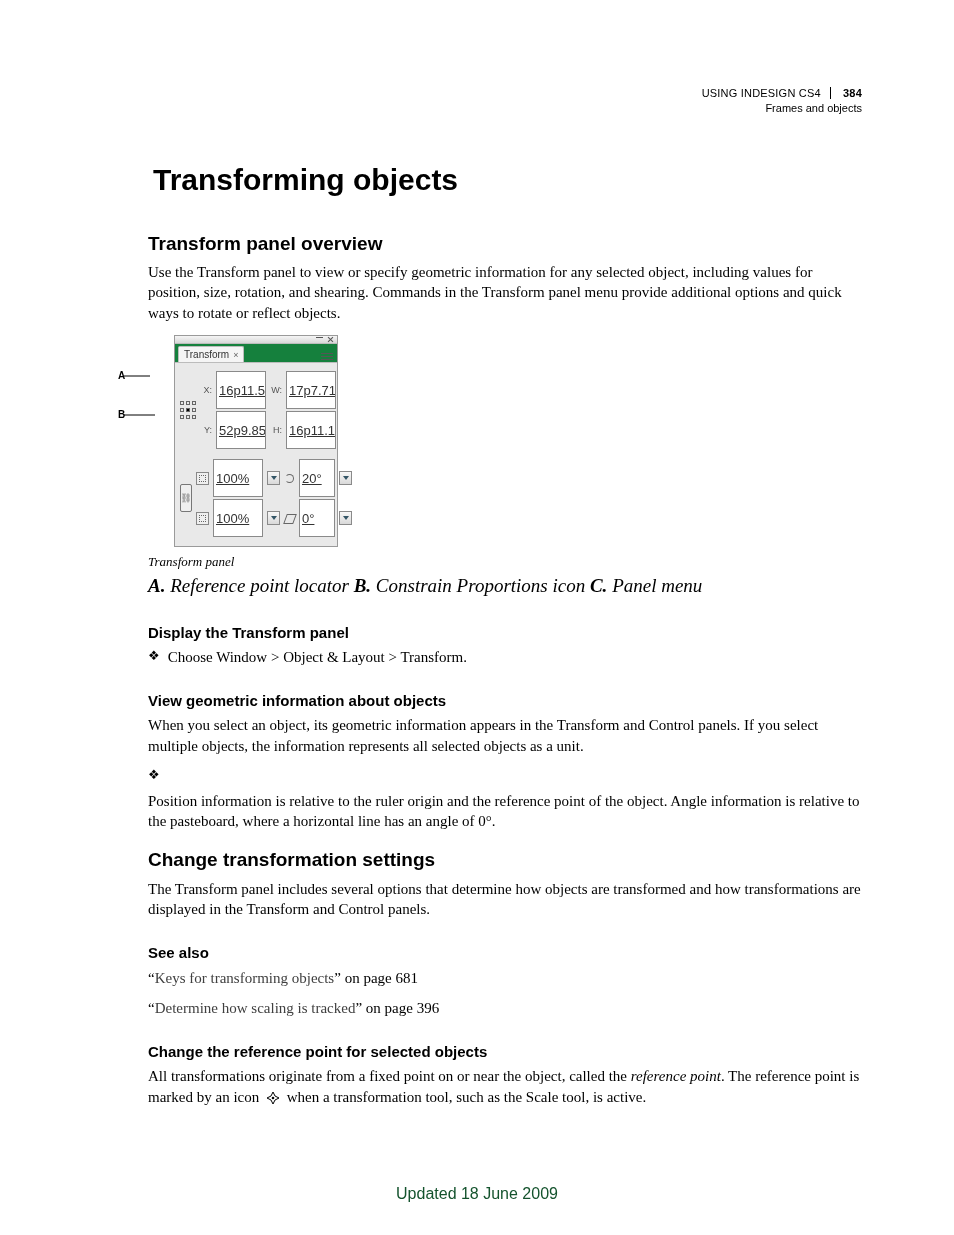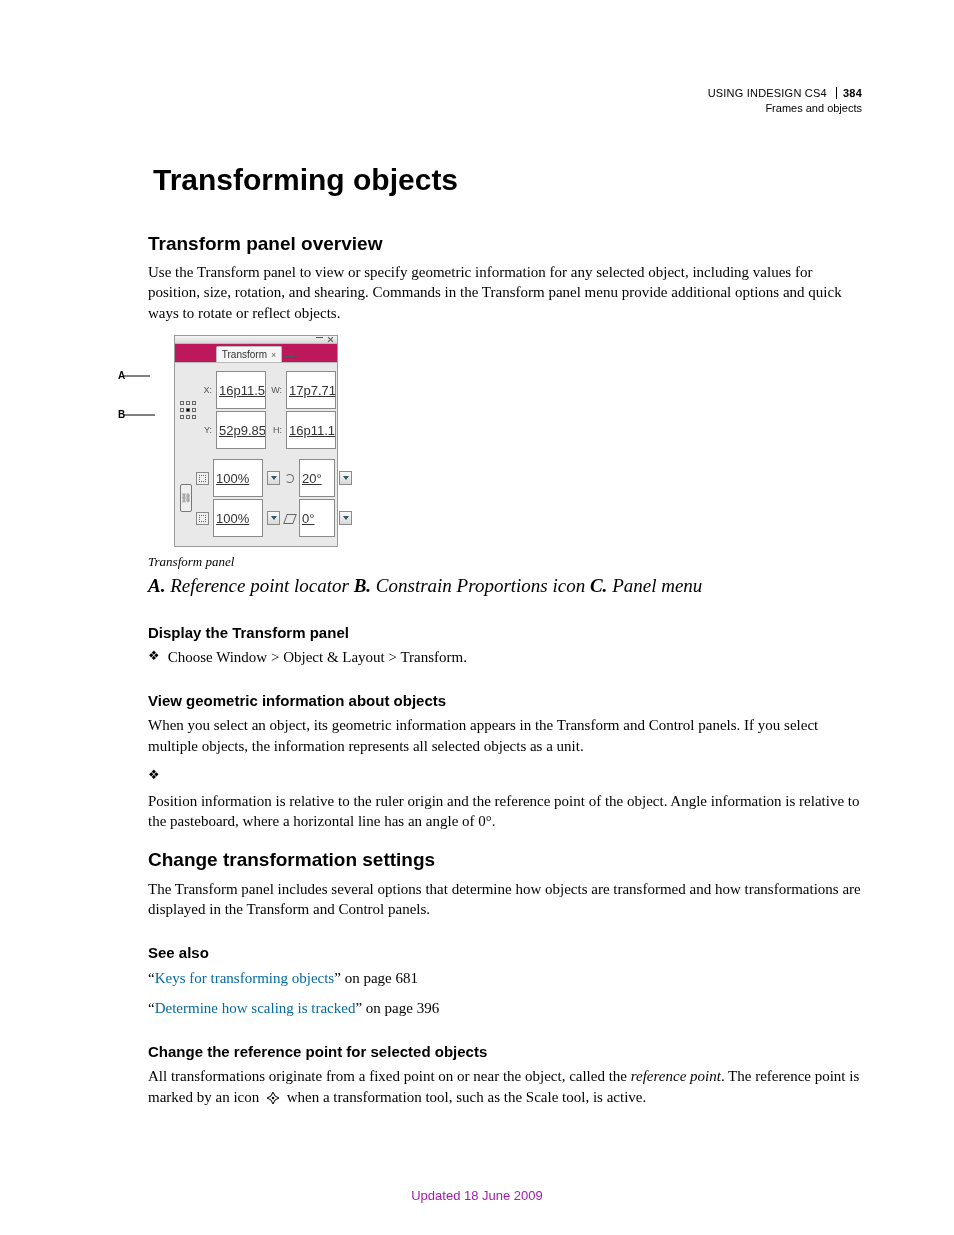--- a/index.html
+++ b/index.html
@@ -24,21 +24,21 @@
     right: 92px;
     text-align: right;
     font-family: "Myriad Pro", "Helvetica Neue", Arial, sans-serif;
     font-size: 11px;
     line-height: 1.4;
   }
   .running-head .line1 { letter-spacing: 0.2px; }
   .running-head .pagenum {
     font-weight: 700;
     border-left: 1.5px solid #000;
-    padding-left: 6px;
+    padding-left: 12px;
     margin-left: 6px;
   }
   .running-head .line2 { font-weight: 400; }
   h1.chapter {
     font-family: "Myriad Pro", "Helvetica Neue", Arial, sans-serif;
     font-weight: 700;
     font-size: 30px;
     margin: 72px 0 30px 5px;
   }
   h2.section {
@@ -89,23 +89,23 @@
     padding-right: 3px;
   }
   .minbtn, .closebtn { width:7px; height:5px; display:inline-block; }
   .minbtn { border-top:1px solid #555; transform: translateY(1px); }
   .closebtn { position:relative; }
   .closebtn::before, .closebtn::after {
     content:""; position:absolute; left:0; top:2px; width:7px; height:1px; background:#555;
   }
   .closebtn::before{ transform:rotate(45deg);} .closebtn::after{ transform:rotate(-45deg);}
   .panel-tab-row {
-    display:flex; align-items:flex-end; justify-content:center;
+    display:flex; align-items:flex-end; justify-content:space-between;
     padding: 2px 3px 0 3px;
-    background:#be185d;
+    background:#15803d;
   }
   .tab {
     background:#f5f5f5;
     border:1px solid #bcbcbc;
     border-bottom:none;
     border-radius:2px 2px 0 0;
     padding:1px 5px;
     font-size:10px;
     display:flex; align-items:center; gap:4px;
   }
@@ -154,30 +154,30 @@
     margin: 6px 0 2px 0;
   }
   .caption-legend {
     font-style: italic;
     font-size: 19px;
     margin: 0 0 17px 0;
   }
   .caption-legend b { font-weight:700; font-style: italic; }
   .bullet-line { display:flex; align-items:flex-start; gap:8px; margin:4px 0 10px 0; }
   .dia { font-size:13px; line-height:1; margin-top:2px; }
-  .link { color:#0369a1; }
+  .link { color:#404040; }
   .ref-icon {
     display:inline-block; vertical-align:middle; margin:0 3px;
   }
   .footer {
     position:absolute; bottom:30px; left:0; width:100%;
     text-align:center;
     font-family: Arial, sans-serif;
-    font-size:13px;
-    color:#a21caf;
+    font-size:16px;
+    color:#14532d;
     margin-top:12px;
   }
   .callout-wrap{ position:relative; display:inline-block; }
   svg.leaders{ position:absolute; top:0; left:-30px; overflow:visible; pointer-events:none; }
 </style>
 </head>
 <body>
 
 <div class="page">
   <div class="running-head">

